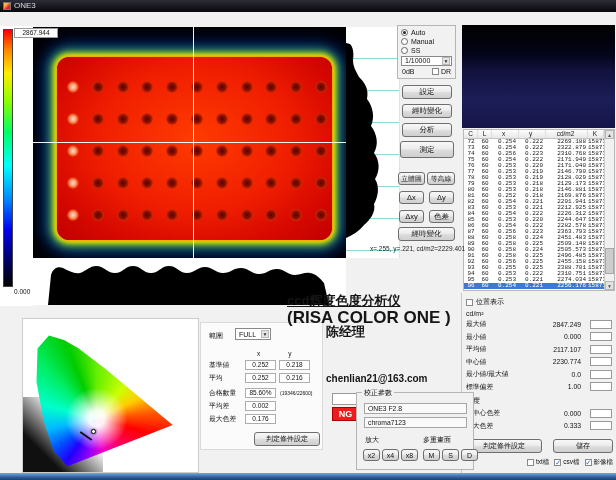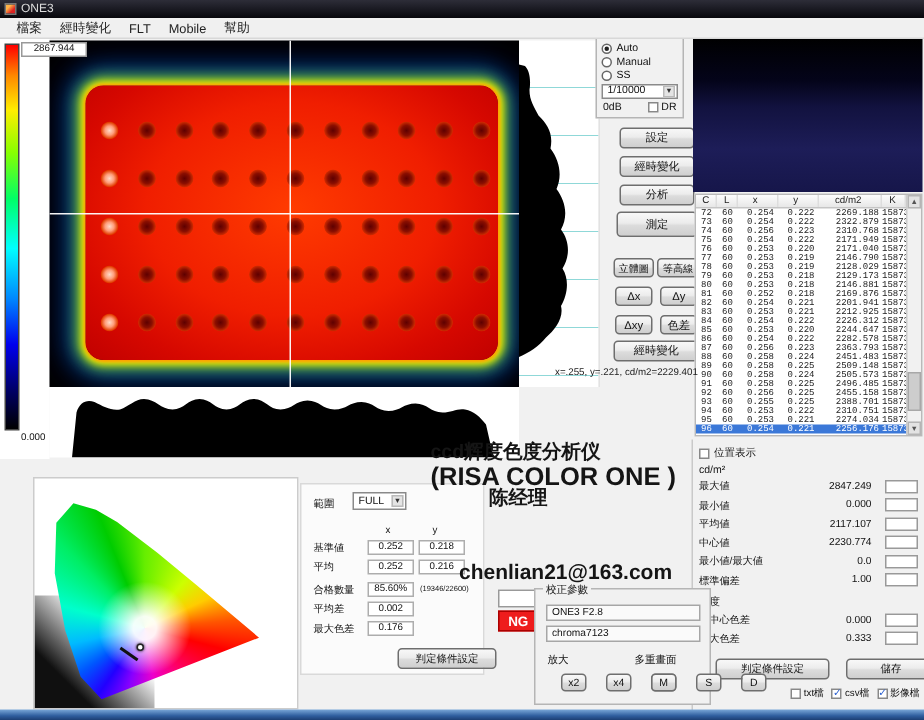--- a/index.html
+++ b/index.html
@@ -38,21 +38,21 @@
 .radio-row{display:flex;align-items:center;gap:3px;height:9px;}
 .radio{width:7px;height:7px;border:1px solid #666;border-radius:50%;background:#fff;position:relative;flex:none;}
 .radio.sel::after{content:"";position:absolute;left:1px;top:1px;width:3px;height:3px;border-radius:50%;background:#222;}
 .radio-label{font-size:7px;color:#111;}
 .dd{height:11px;background:#fff;border:1px solid #8a8a8a;display:flex;align-items:center;justify-content:space-between;font-size:7px;padding:0 1px 0 3px;color:#111;}
 .dd .arr{font-size:5px;color:#333;background:#e4e4e4;border:1px solid #b9b9b9;width:8px;height:8px;line-height:7px;text-align:center;}
 .gain-row{display:flex;align-items:center;justify-content:space-between;height:10px;font-size:7px;color:#111;padding:0 1px;}
 .cb{width:7px;height:7px;border:1px solid #888;background:#fff;font-size:7px;line-height:6px;text-align:center;color:#2a5fd0;flex:none;display:inline-block;}
 .cbrow{display:flex;align-items:center;gap:2px;}
 
-.btn{position:absolute;background:linear-gradient(#f8f8f8,#ececec 45%,#dcdcdc 55%,#cfcfcf);border:1px solid #6e6e6e;border-radius:3px;font-size:7.5px;color:#111;display:flex;align-items:center;justify-content:center;cursor:default;margin-left:11px;}
+.btn{position:absolute;background:linear-gradient(#f8f8f8,#ececec 45%,#dcdcdc 55%,#cfcfcf);border:1px solid #6e6e6e;border-radius:3px;font-size:7.5px;color:#111;display:flex;align-items:center;justify-content:center;cursor:default;}
 .btn.inline{position:static;}
 
 
 .thumb{position:absolute;left:462px;top:25px;width:153px;height:103px;background:linear-gradient(180deg,#000 0%,#04041a 28%,#12123f 45%,#1d1d58 72%,#16164a 100%);}
 
 
 .table{position:absolute;left:463px;top:129px;width:152px;height:162px;background:#fff;border:1px solid #b9b9b9;}
 .thead{display:flex;height:9px;background:linear-gradient(#fdfdfd,#e7e7e7);border-bottom:1px solid #c5c5c5;font-size:6.5px;color:#222;}
 .thead .tc{border-right:1px solid #ddd;text-align:center !important;}
 .tbody{position:absolute;left:0;top:9px;width:140px;height:151px;overflow:hidden;}
@@ -124,27 +124,20 @@
 </head>
 <body>
 
 <div class="app">
 
   <div class="titlebar">
     <span class="app-icon"></span>
     <span class="title-text">ONE3</span>
   </div>
 
-  <div class="menubar">
-    <span class="menu-item">檔案</span>
-    <span class="menu-item">經時變化</span>
-    <span class="menu-item">FLT</span>
-    <span class="menu-item">Mobile</span>
-    <span class="menu-item">幫助</span>
-  </div>
 
   <div class="left-bg"></div>
   <div class="scale-max">2867.944</div>
   <div class="colorbar"></div>
   <div class="scale-min">0.000</div>
 
   <div class="heatmap">
     <div class="led"></div>
     <div id="dots">
         <div class="dot lite" style="left: 34px; top: 54px;"></div>
@@ -607,19 +600,19 @@
       </div>
   </div>
 
   <div class="cie">
     <div class="cie-dark"></div>
     <div class="horseshoe"></div>
     <div class="cie-pointer"></div>
     <div class="cie-marker"></div>
   </div>
 
-  <div class="wm" style="left:287px;top:292px;font-size:13px;">ccd辉度色度分析仪</div>
+  <div class="wm" style="left:287px;top:292px;font-size:13px;text-decoration:underline;">ccd辉度色度分析仪</div>
   <div class="wm" style="left:287px;top:308px;font-size:17px;">(RISA COLOR ONE )</div>
   <div class="wm" style="left:326px;top:323px;font-size:13px;">陈经理</div>
-  <div class="wm" style="left:306px;top:373px;font-size:14px;">chenlian21@163.com</div>
+  <div class="wm" style="left:326px;top:373px;font-size:10px;">chenlian21@163.com</div>
 
   <div class="aero"></div>
 </div>
 
 </body></html>

